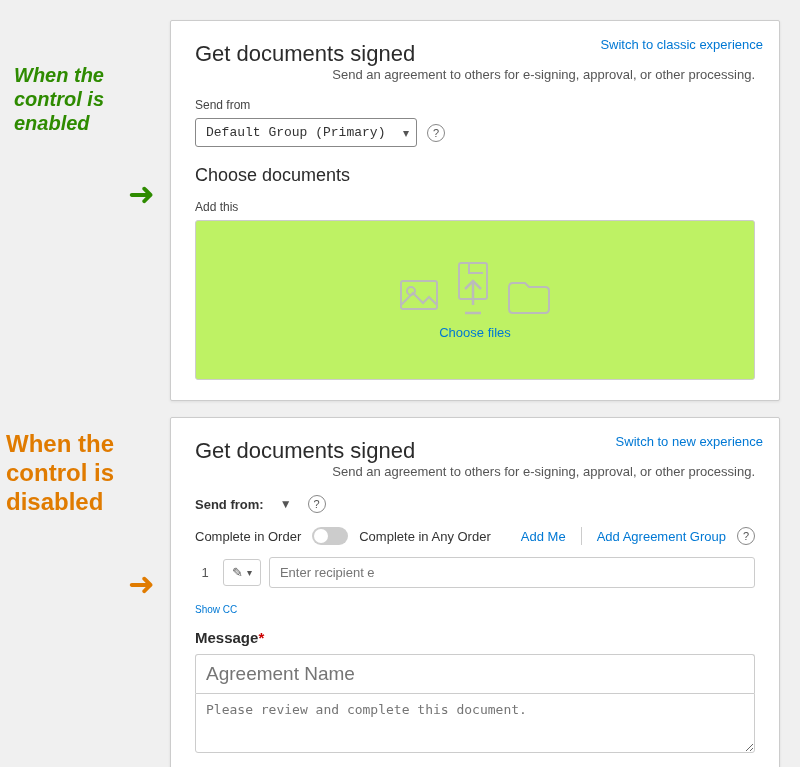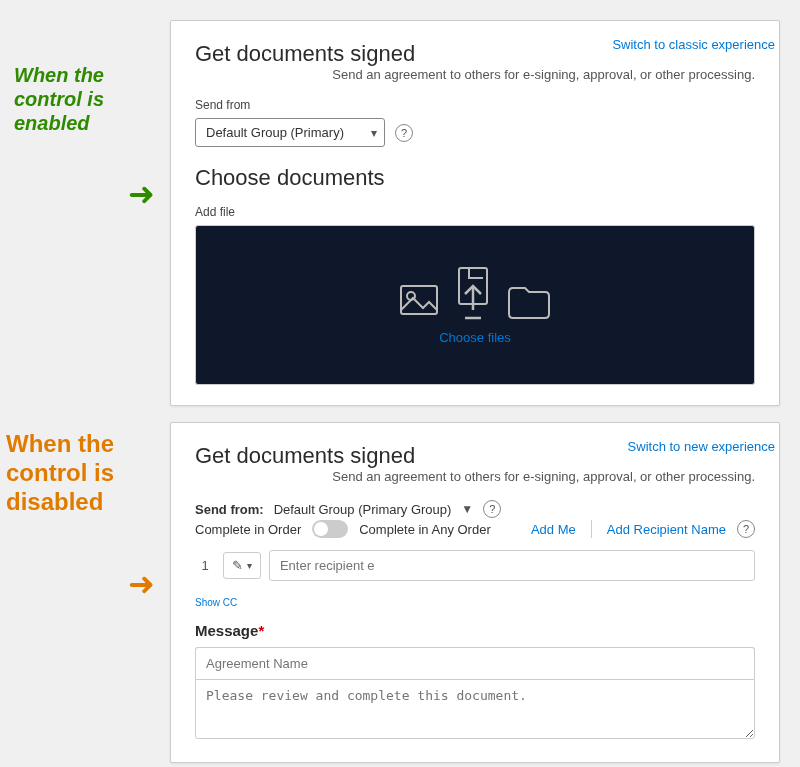--- a/index.html
+++ b/index.html
@@ -53,21 +53,21 @@
 
     .panel-subtitle {
       font-size: 13px;
       color: #555;
       margin-bottom: 16px;
       text-align: right;
     }
 
     .switch-link {
       position: absolute;
-      right: 4px;
+      right: 16px;
       top: 16px;
       color: #0078d4;
       font-size: 13px;
       text-decoration: none;
       cursor: pointer;
     }
 
     
     .field-label {
       font-size: 12px;
@@ -88,20 +88,21 @@
       border: 1px solid #888;
       border-radius: 3px;
       padding: 6px 30px 6px 10px;
       font-size: 13px;
       color: #333;
       background: #fff;
       appearance: none;
       position: relative;
       cursor: pointer;
       min-width: 190px;
+      font-family: Liberation Mono, monospace;
     }
 
     .dropdown-wrapper {
       position: relative;
       display: inline-block;
     }
 
     .dropdown-wrapper::after {
       content: '▾';
       position: absolute;
@@ -122,21 +123,21 @@
       align-items: center;
       justify-content: center;
       font-size: 11px;
       color: #555;
       cursor: pointer;
       flex-shrink: 0;
     }
 
     
     .section-heading {
-      font-size: 22px;
+      font-size: 18px;
       font-weight: 400;
       color: #2b2b2b;
       margin-bottom: 14px;
     }
 
     
     .upload-label {
       font-size: 12px;
       color: #444;
       margin-bottom: 6px;
@@ -145,43 +146,43 @@
 
     .upload-area {
       border: 1.5px solid #ccc;
       border-radius: 3px;
       height: 160px;
       display: flex;
       flex-direction: column;
       align-items: center;
       justify-content: center;
       gap: 10px;
-      background: #0f172a;
+      background: #bef264;
     }
 
     .upload-icons {
       display: flex;
       align-items: flex-end;
       gap: 8px;
     }
 
     
     .choose-files-link {
       color: #0078d4;
       font-size: 13px;
       cursor: pointer;
       text-decoration: none;
     }
 
     
     .send-from-row {
       display: flex;
       align-items: center;
-      gap: 10px;
-      margin-bottom: 2px;
+      gap: 16px;
+      margin-bottom: 14px;
       font-size: 13px;
     }
 
     .send-from-label {
       font-weight: 600;
       color: #333;
       font-size: 13px;
     }
 
     .send-from-value {
@@ -319,21 +320,21 @@
       font-weight: 700;
       color: #2b2b2b;
       margin-bottom: 8px;
     }
 
     .message-input-agreement {
       width: 100%;
       border: 1px solid #ccc;
       border-radius: 3px 3px 0 0;
       padding: 8px 10px;
-      font-size: 13px;
+      font-size: 19px;
       color: #aaa;
       outline: none;
       border-bottom: none;
     }
 
     .message-input-body {
       width: 100%;
       border: 1px solid #ccc;
       border-radius: 0 0 3px 3px;
       padding: 8px 10px;
@@ -377,21 +378,21 @@
           <option>Default Group (Primary)</option>
         </select>
       </div>
       <div class="help-icon">
         <span>?</span>
       </div>
     </div>
 
     <h2 class="section-heading">Choose documents</h2>
 
-    <span class="upload-label">Add file</span>
+    <span class="upload-label">Add this</span>
     <div class="upload-area">
 
       <div class="upload-icons">
         <svg width="48" height="40" viewBox="0 0 48 40" fill="none" xmlns="http://www.w3.org/2000/svg">
 
           <rect x="2" y="6" width="36" height="28" rx="2" stroke="#bbb" stroke-width="2" fill="none"></rect>
           <circle cx="12" cy="16" r="4" stroke="#bbb" stroke-width="2" fill="none"></circle>
           <polyline points="2,30 14,18 24,28 30,22 38,30" stroke="#bbb" stroke-width="2" fill="none"></polyline>
         </svg>
         <svg width="44" height="54" viewBox="0 0 44 54" fill="none" xmlns="http://www.w3.org/2000/svg">
@@ -411,36 +412,35 @@
     </div>
   </div>
 
   <div class="panel">
     <span class="panel-title">Get documents signed</span>
     <a class="switch-link">Switch to new experience</a>
     <p class="panel-subtitle">Send an agreement to others for e-signing, approval, or other processing.</p>
 
     <div class="send-from-row">
       <span class="send-from-label">Send from:</span>
-      <span class="send-from-value">Default Group (Primary Group)</span>
       <span class="dropdown-arrow">▼</span>
       <div class="help-icon">
         <span>?</span>
       </div>
     </div>
 
 
     <div class="recipients-controls-row">
       <span class="complete-order-label">Complete in Order</span>
       <div class="toggle-switch"></div>
       <span class="complete-any-label">Complete in Any Order</span>
       <div style="flex:1;"></div>
       <a class="add-me-link">Add Me</a>
       <div class="divider-v"></div>
-      <a class="add-recipient-link">Add Recipient Name</a>
+      <a class="add-recipient-link">Add Agreement Group</a>
       <div class="help-icon">
         <span>?</span>
       </div>
     </div>
 
     <div class="recipient-row">
       <span class="recipient-number">1</span>
       <div class="recipient-icon-btn">
         <span>✎</span>
         <span style="font-size:10px;">▾</span>

